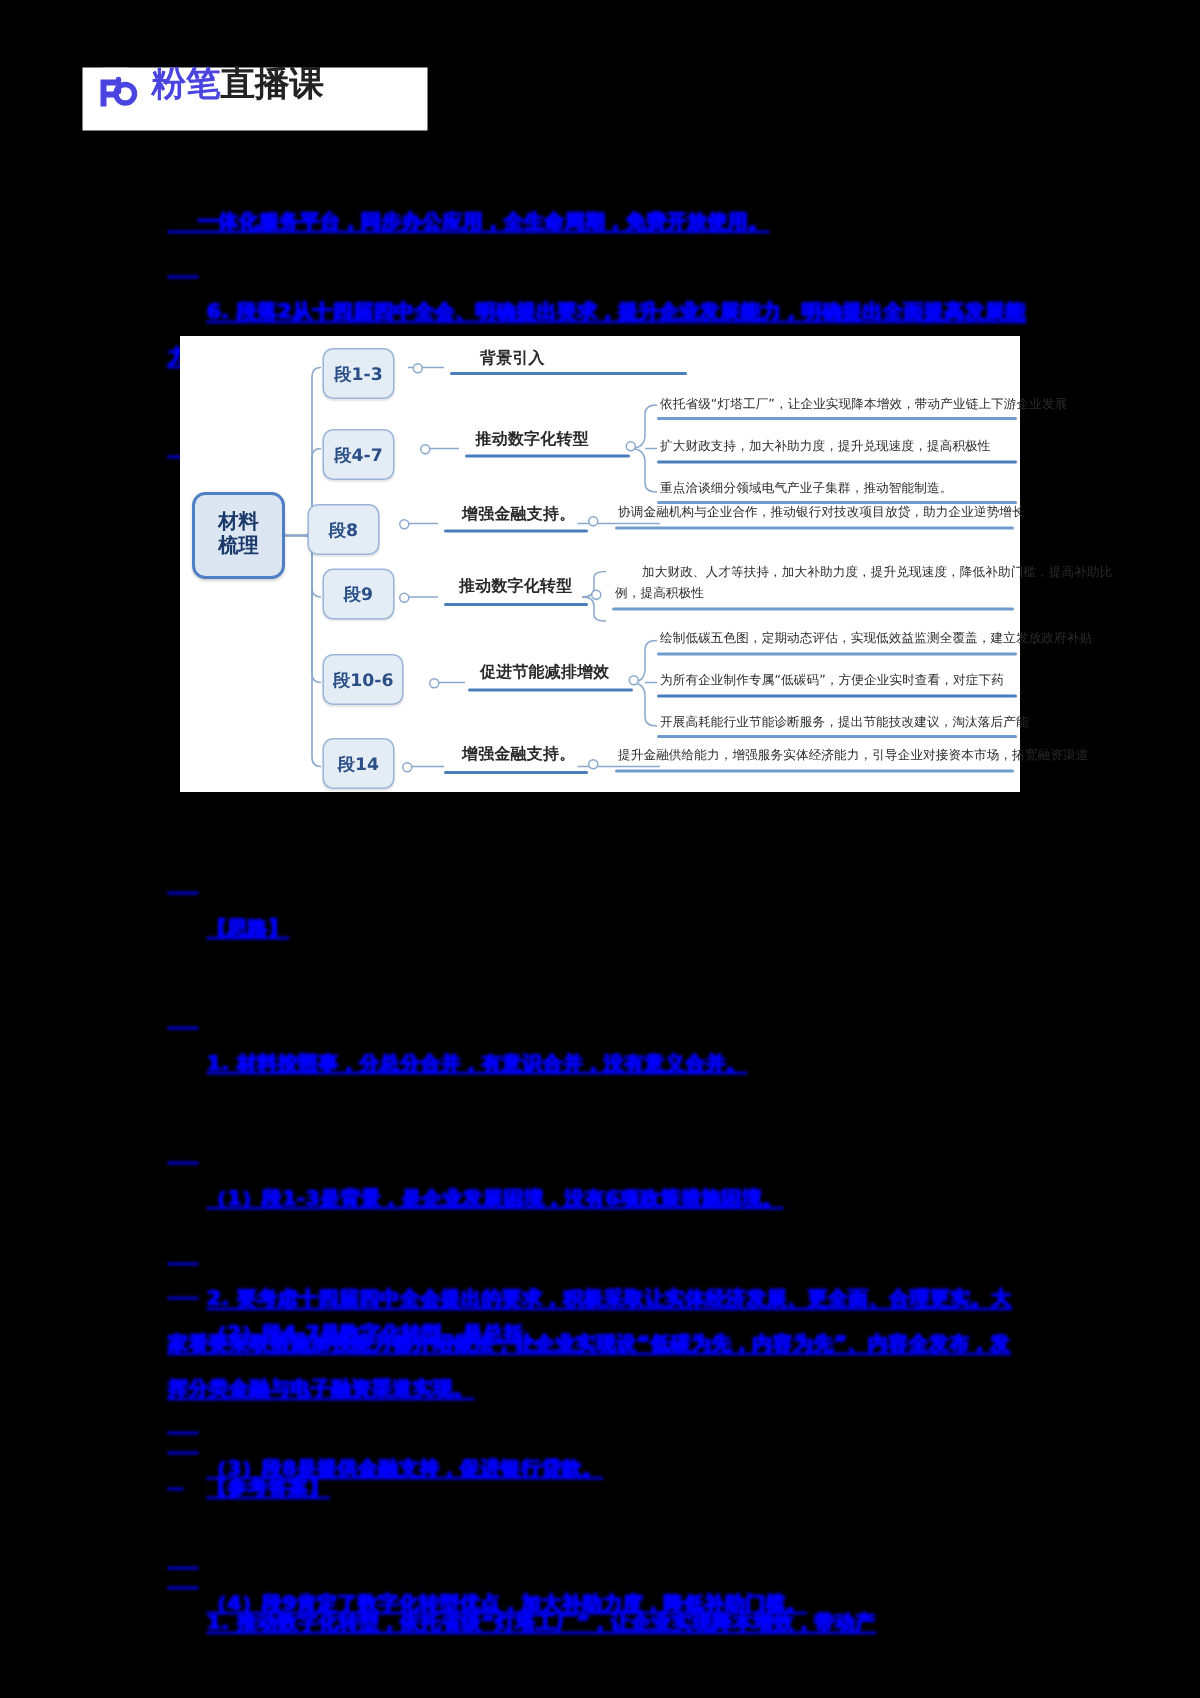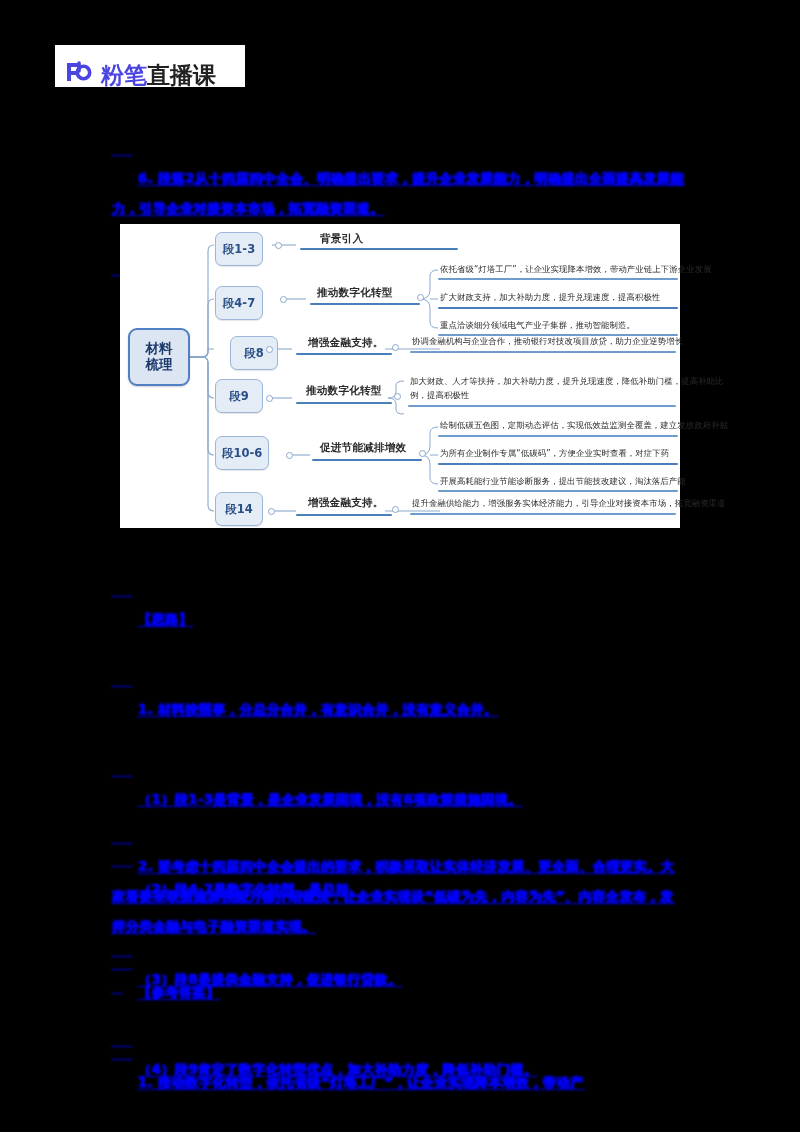--- a/index.html
+++ b/index.html
@@ -8,22 +8,22 @@
     font-family:"DejaVu Sans","Liberation Sans",sans-serif;
     width:800px;height:1132px;position:relative;overflow:hidden;
   }
   .page{
     position:absolute;left:0;top:0;width:800px;height:1132px;
     background:#000;
   }
 
   
   .logo-bar{
-    position:absolute;left:55px;top:45px;width:190px;height:42px;
-    background:#ffffff;display:flex;align-items:flex-end;gap:8px;
+    position:absolute;left:55px;top:45px;width:230px;height:42px;
+    background:#ffffff;display:flex;align-items:flex-start;gap:8px;
     padding:0 6px;box-sizing:border-box;
   }
   .logo-mark{
     width:32px;height:32px;flex:0 0 32px;position:relative;
   }
   .logo-mark svg{display:block;}
   .logo-cn{
     font-size:23px;font-weight:bold;letter-spacing:0px;
     font-family:"DejaVu Sans","Liberation Sans",sans-serif;
     line-height:1;white-space:nowrap;
@@ -76,21 +76,21 @@
   }
   
   .seg{
     background:#e4ecf6;border:1.4px solid #9bb6d8;border-radius:7px;
     color:#2a4f86;font-size:11.5px;font-weight:bold;
     padding:0 6px;height:34px;min-width:48px;
     box-shadow:0 1px 1px rgba(0,0,0,.10);
   }
   .seg13 {left:95px; top:8px;}
   .seg47 {left:95px; top:62px;}
-  .seg8  {left:110px; top:112px;}
+  .seg8  {left:85px; top:112px;}
   .seg9  {left:95px; top:155px;}
   .seg1013{left:95px;top:212px;}
   .seg14 {left:95px; top:268px;}
 
   
   .topic{
     position:absolute;color:#2a2a2a;font-size:10.6px;font-weight:600;
     white-space:nowrap;letter-spacing:.2px;
     filter:blur(.25px);
     font-family:"DejaVu Sans","Liberation Sans",sans-serif;
@@ -128,20 +128,21 @@
         <circle cx="22.5" cy="17.5" r="6.2" fill="none" stroke="#4a45e0" stroke-width="3.6"></circle>
         <path d="M18 8 v8" stroke="#4a45e0" stroke-width="3.6" stroke-linecap="round"></path>
       </svg>
     </span>
     <span class="logo-cn">
       <span class="p1">粉笔</span><span class="p2">直播课</span>
     </span>
   </div>
 
   <div class="btxt blk-top">
+    <span>一体化服务平台，同步办公应用，全生命周期，免费开放使用。</span>
     <span class="ind2">6. 段落2从十四届四中全会、明确提出要求，提升企业发展能力，明确提出全面提高发展能力，引导企业对接资本市场，拓宽融资渠道。</span>
   </div>
 
   <div class="mindmap">
 
     <svg class="mm-svg" width="560" height="304" aria-hidden="true">
 
       <path d="M70 133 H82 Q88 133 88 127 V27 Q88 21 94 21" fill="none" stroke="#8aa8cc" stroke-width="1.1"></path>
       <path d="M70 133 H82 Q88 133 88 127 V81 Q88 75 94 75" fill="none" stroke="#8aa8cc" stroke-width="1.1"></path>
       <path d="M70 133 H82 Q88 133 88 128 V125 Q88 125 94 125" fill="none" stroke="#8aa8cc" stroke-width="1.1"></path>
@@ -209,21 +210,21 @@
     <div class="detail" style="left:292px;top:112px;">协调金融机构与企业合作，推动银行对技改项目放贷，助力企业逆势增长</div>
     <div class="detail-rule" style="left:290px;top:127px;width:266px;"></div>
 
     <div class="node seg seg9">
       <span>段9</span>
     </div>
     <span class="node-dot" style="left:146px;top:171px;"></span>
     <div class="topic" style="left:186px;top:160px;">推动数字化转型</div>
     <div class="topic-rule" style="left:176px;top:178px;width:96px;"></div>
     <span class="node-dot" style="left:274px;top:169px;"></span>
-    <div class="detail" style="left:290px;top:152px;">加大财政、人才等扶持，加大补助力度，提升兑现速度，降低补助门槛，提高补助比</div>
+    <div class="detail" style="left:308px;top:152px;">加大财政、人才等扶持，加大补助力度，提升兑现速度，降低补助门槛，提高补助比</div>
     <div class="detail" style="left:290px;top:166px;">例，提高积极性</div>
     <div class="detail-rule" style="left:288px;top:181px;width:268px;"></div>
 
     <div class="node seg seg1013">
       <span>段10-6</span>
     </div>
     <span class="node-dot" style="left:166px;top:228px;"></span>
     <div class="topic" style="left:200px;top:217px;text-align:center;">促进节能减排增效</div>
     <div class="topic-rule" style="left:192px;top:235px;width:110px;"></div>
     <span class="node-dot" style="left:299px;top:226px;"></span>

